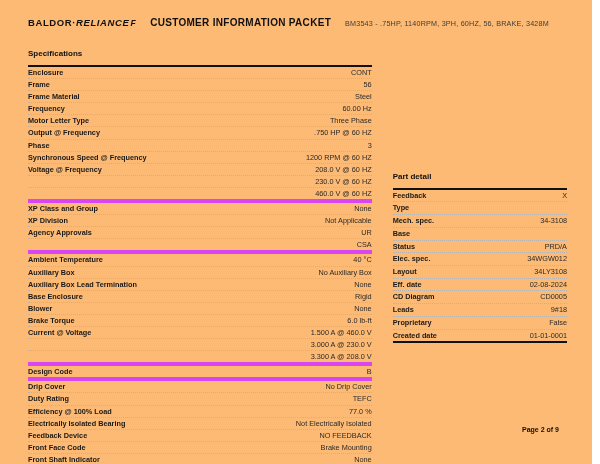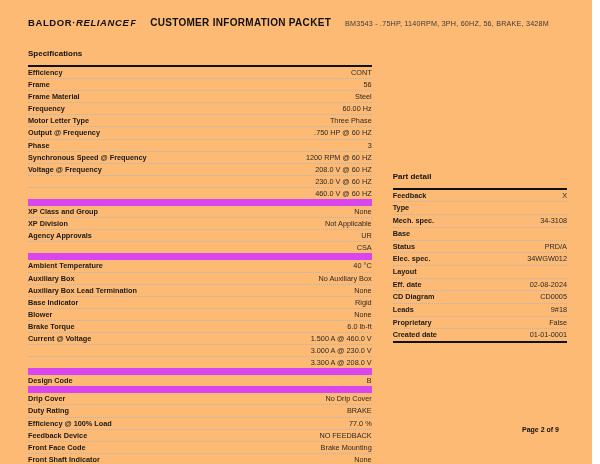--- a/index.html
+++ b/index.html
@@ -24,21 +24,21 @@
   .col-left  { width:349px; }
   .col-right { width:177px; }
   .section-title { font-size:8px; font-weight:700; margin-bottom:7px; color:#111; }
   .table { border-top:2.5px solid #111; }
   .row {
     display:flex; justify-content:space-between; align-items:baseline;
     min-height:11.1px; line-height:11.1px; font-size:7.3px;
     border-top:1px dotted #b5b5b5;
   }
   .row:first-child { border-top:none; }
-  .row.group { border-top:7px solid #d946ef; }
+  .row.group { border-top:4px solid #d946ef; }
   .row .label { font-weight:700; color:#1a1a1a; text-align:left; }
   .row .value { font-weight:400; color:#2a2a2a; text-align:right; flex:1; padding-left:8px; }
   .col-left  .table { border-bottom:1px solid #8a8a8a; }
   .col-right .table { border-bottom:2px solid #111; }
   .col-right .row { min-height:11.7px; line-height:11.7px; }
   .footer {
     position:absolute; top:426px; right:33px;
     font-size:7px; font-weight:700; color:#111;
   }
 </style>
@@ -51,21 +51,21 @@
     <div class="logo"><span>BALDOR</span><span>·</span><span class="reliance">RELIANCE</span><span class="mark">F</span></div>
     <div class="doc-title">CUSTOMER INFORMATION PACKET</div>
     <div class="doc-subtitle">BM3543 - .75HP, 1140RPM, 3PH, 60HZ, 56, BRAKE, 3428M</div>
   </div>
 
   <div class="main">
     <div class="col-left">
       <div class="section-title">Specifications</div>
       <div class="table">
           <div class="row">
-            <span class="label">Efficiency</span>
+            <span class="label">Enclosure</span>
             <span class="value">CONT</span>
           </div>
           <div class="row">
             <span class="label">Frame</span>
             <span class="value">56</span>
           </div>
           <div class="row">
             <span class="label">Frame Material</span>
             <span class="value">Steel</span>
           </div>
@@ -123,21 +123,21 @@
           </div>
           <div class="row">
             <span class="label">Auxiliary Box</span>
             <span class="value">No Auxiliary Box</span>
           </div>
           <div class="row">
             <span class="label">Auxiliary Box Lead Termination</span>
             <span class="value">None</span>
           </div>
           <div class="row">
-            <span class="label">Base Indicator</span>
+            <span class="label">Base Enclosure</span>
             <span class="value">Rigid</span>
           </div>
           <div class="row">
             <span class="label">Blower</span>
             <span class="value">None</span>
           </div>
           <div class="row">
             <span class="label">Brake Torque</span>
             <span class="value">6.0 lb-ft</span>
           </div>
@@ -156,25 +156,29 @@
           <div class="row group">
             <span class="label">Design Code</span>
             <span class="value">B</span>
           </div>
           <div class="row group">
             <span class="label">Drip Cover</span>
             <span class="value">No Drip Cover</span>
           </div>
           <div class="row">
             <span class="label">Duty Rating</span>
-            <span class="value">BRAKE</span>
+            <span class="value">TEFC</span>
           </div>
           <div class="row">
             <span class="label">Efficiency @ 100% Load</span>
             <span class="value">77.0 %</span>
+          </div>
+          <div class="row">
+            <span class="label">Electrically Isolated Bearing</span>
+            <span class="value">Not Electrically Isolated</span>
           </div>
           <div class="row">
             <span class="label">Feedback Device</span>
             <span class="value">NO FEEDBACK</span>
           </div>
           <div class="row">
             <span class="label">Front Face Code</span>
             <span class="value">Brake Mounting</span>
           </div>
           <div class="row">
@@ -204,20 +208,21 @@
           <div class="row">
             <span class="label">Status</span>
             <span class="value">PRD/A</span>
           </div>
           <div class="row">
             <span class="label">Elec. spec.</span>
             <span class="value">34WGW012</span>
           </div>
           <div class="row">
             <span class="label">Layout</span>
+            <span class="value">34LY3108</span>
           </div>
           <div class="row">
             <span class="label">Eff. date</span>
             <span class="value">02-08-2024</span>
           </div>
           <div class="row">
             <span class="label">CD Diagram</span>
             <span class="value">CD0005</span>
           </div>
           <div class="row">

